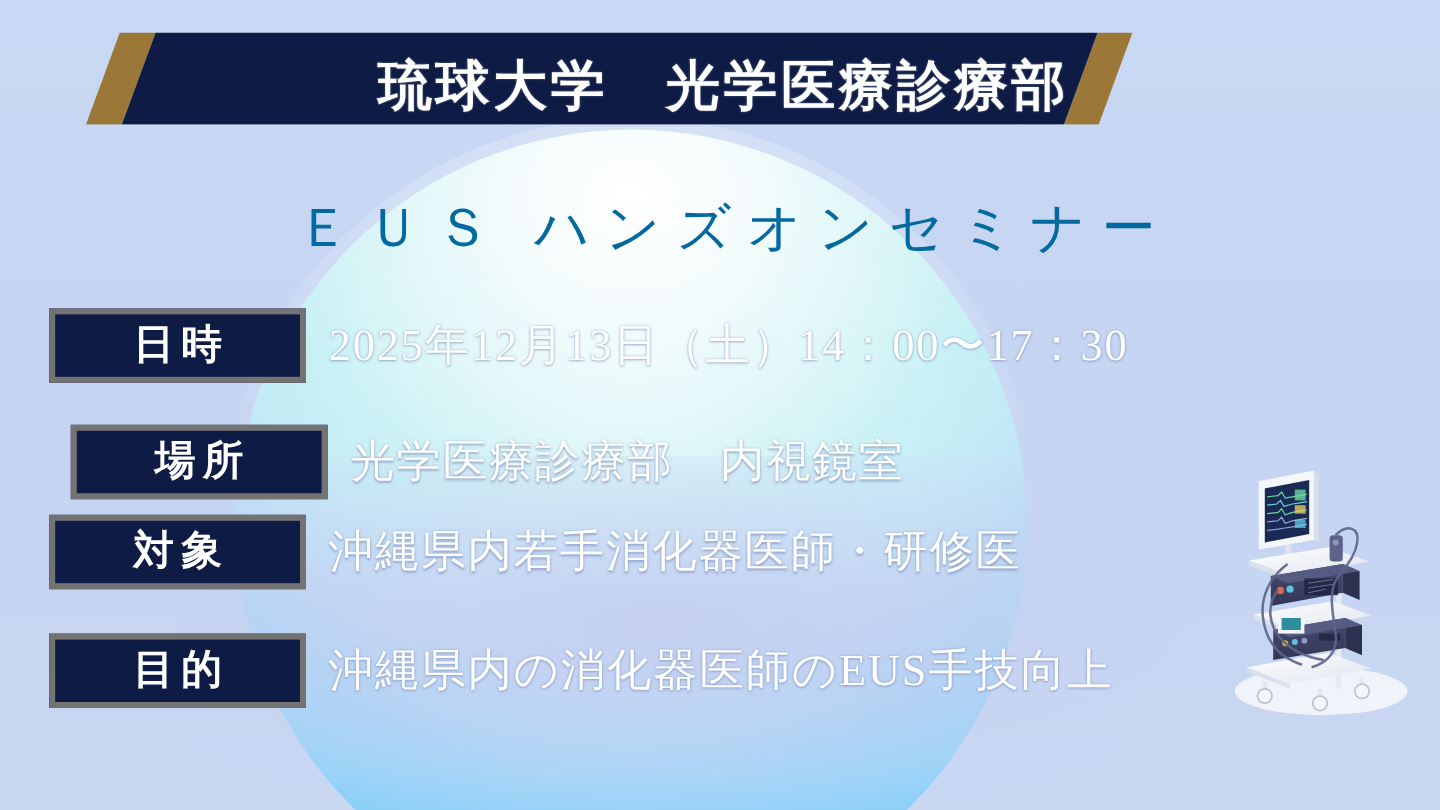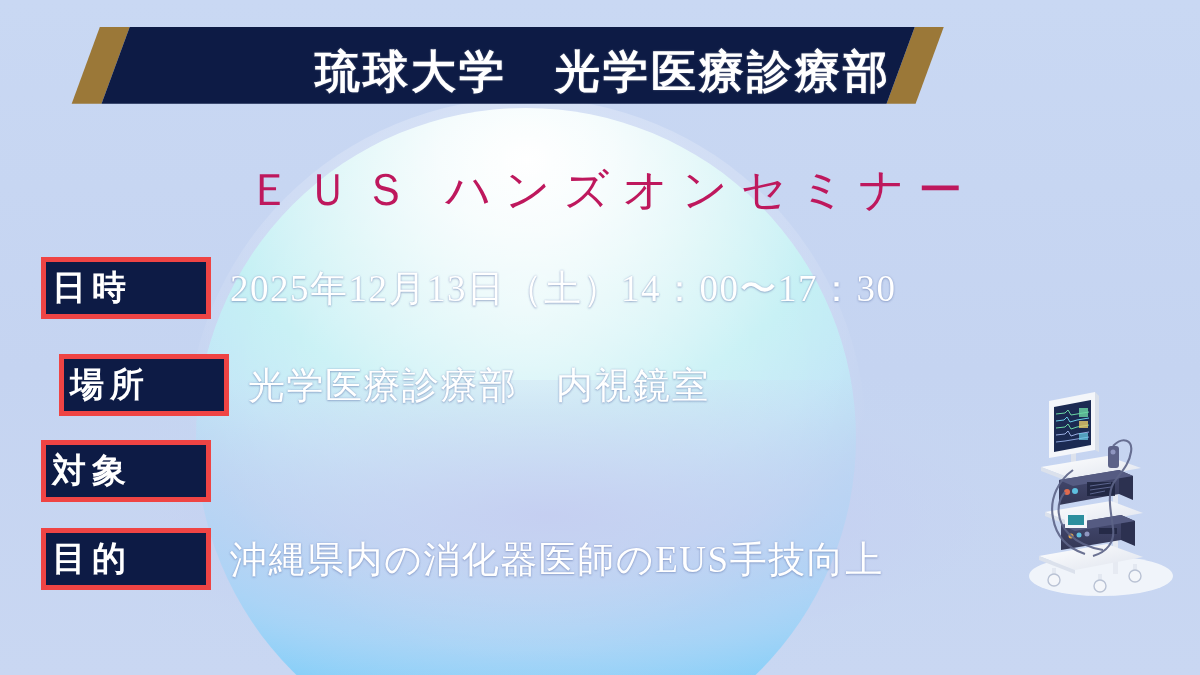--- a/index.html
+++ b/index.html
@@ -94,21 +94,21 @@
     box-sizing: border-box;
   }
 
   
   .main-title {
     position: absolute;
     left: 0;
     top: 160px;
     width: 1200px;
     text-align: center;
-    color: #be185d;
+    color: #0369a1;
     font-size: 45px;
     font-weight: 400;
     letter-spacing: 13px;
     padding-left: 23px;
     box-sizing: border-box;
     white-space: pre;
   }
 
   
   .rows {
@@ -120,31 +120,32 @@
   }
   .row {
     position: absolute;
     left: 41px;
     height: 62px;
     display: flex;
     align-items: center;
   }
   .row-1 { top: 257px; }
   .row-2 { top: 354px; padding-left: 18px; }
-  .row-3 { top: 440px; }
+  .row-3 { top: 429px; }
   .row-4 { top: 528px; }
 
   .label-box {
-    width: 170px;
+    width: 214px;
     height: 62px;
     box-sizing: border-box;
     background: #0d1b45;
-    border: 5px solid #ef4444;
+    border: 5px solid #737373;
     display: flex;
     align-items: center;
+    justify-content: center;
     flex: none;
   }
   .label-text {
     color: #ffffff;
     font-size: 34px;
     font-weight: 700;
     letter-spacing: 6px;
     padding-left: 6px;
     white-space: pre;
     line-height: 1;
@@ -206,20 +207,21 @@
       <div class="label-box">
         <span class="label-text">場所</span>
       </div>
       <div class="row-value">光学医療診療部　内視鏡室</div>
     </div>
 
     <div class="row row-3">
       <div class="label-box">
         <span class="label-text">対象</span>
       </div>
+      <div class="row-value">沖縄県内若手消化器医師・研修医</div>
     </div>
 
     <div class="row row-4">
       <div class="label-box">
         <span class="label-text">目的</span>
       </div>
       <div class="row-value">沖縄県内の消化器医師のEUS手技向上</div>
     </div>
 
   </div>

